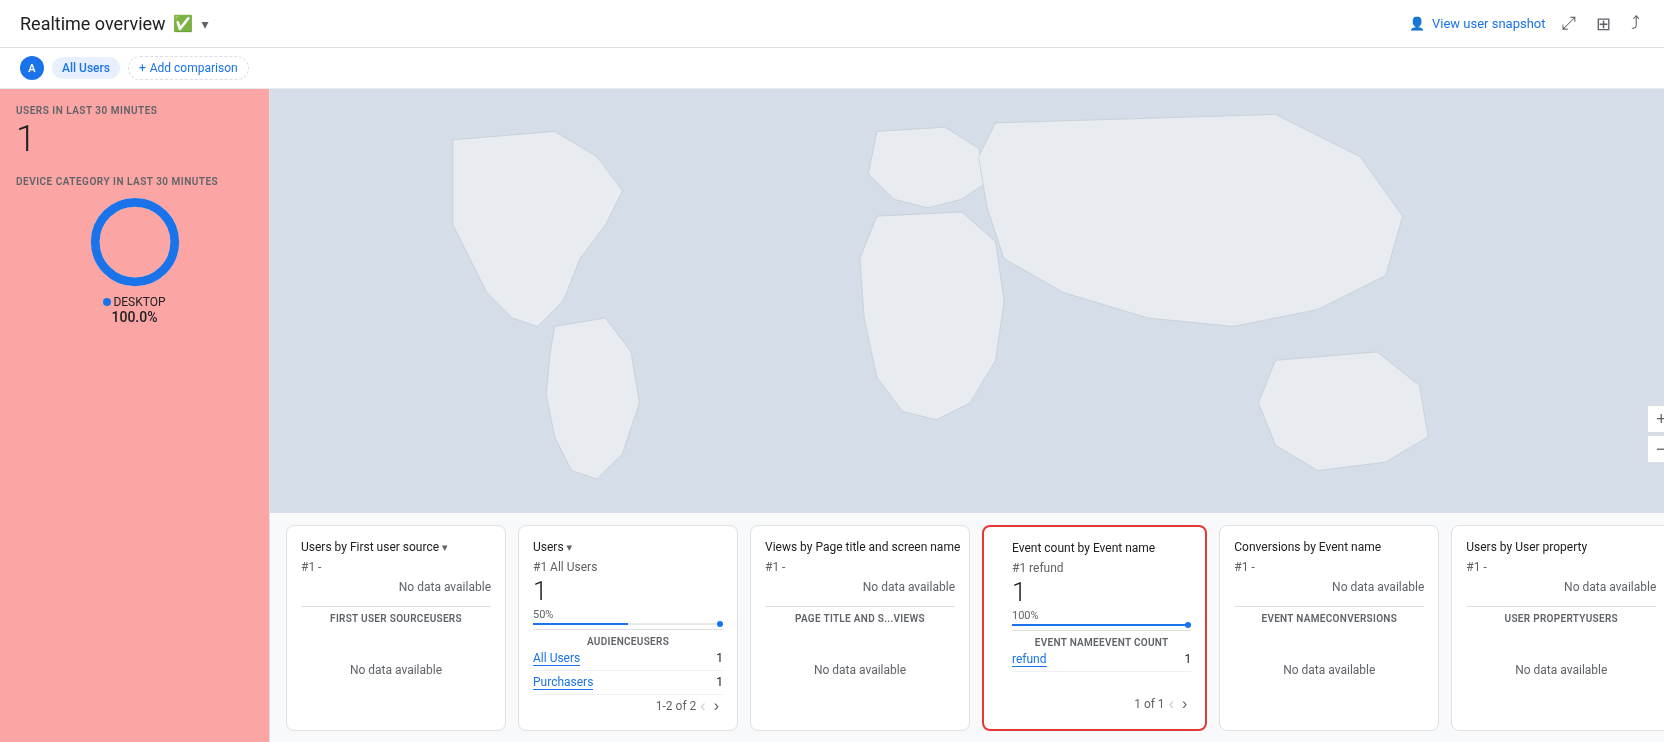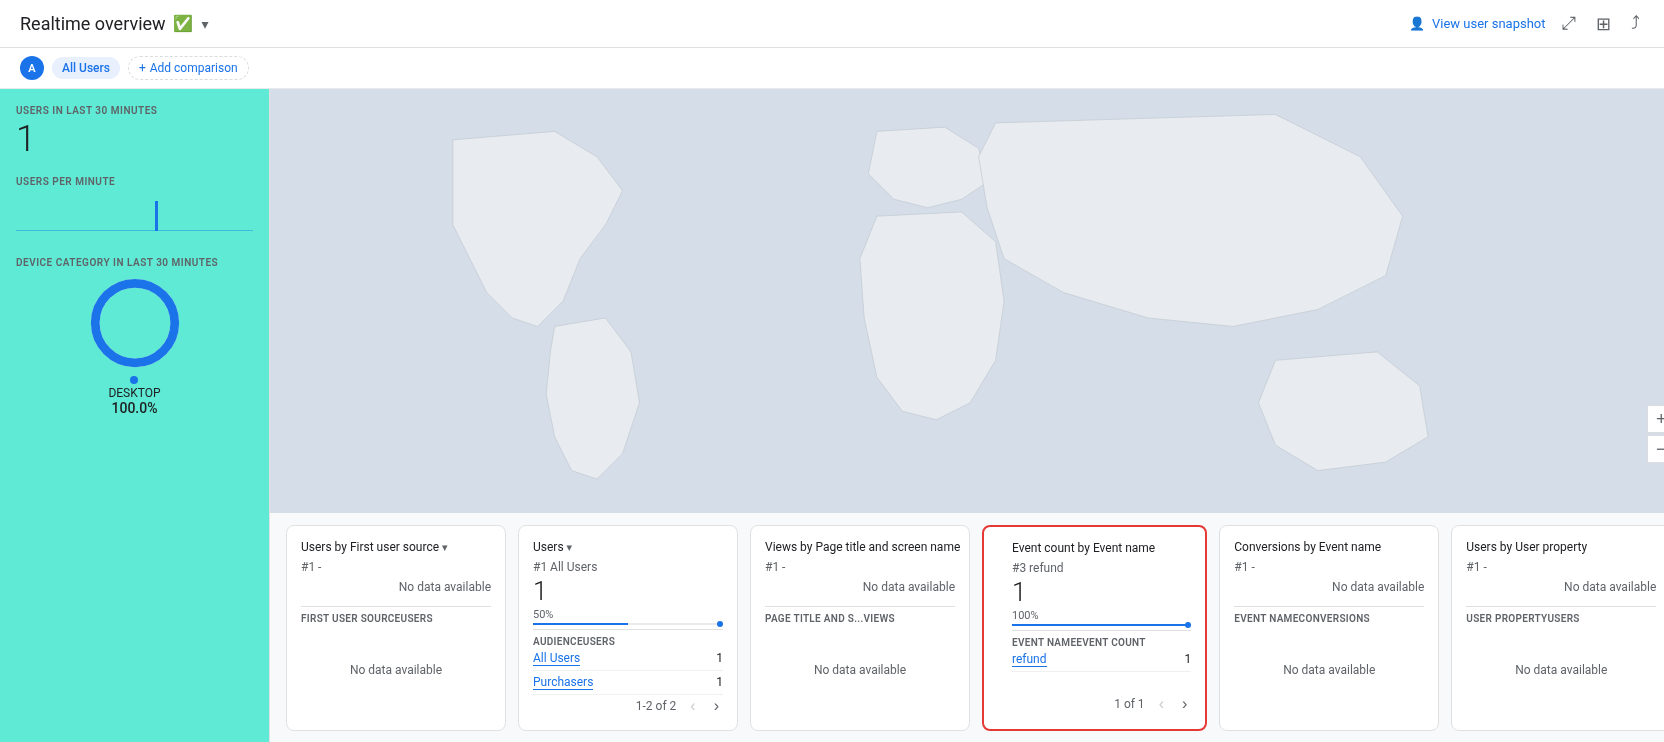--- a/index.html
+++ b/index.html
@@ -103,21 +103,21 @@
 
     
     .main {
       display: flex;
       height: calc(742px - 48px - 40px);
     }
 
     
     .left-panel {
       width: 270px;
-      background: #5eead4;
+      background: #fca5a5;
       border-right: 1px solid #e0e0e0;
       padding: 16px;
       flex-shrink: 0;
       overflow: hidden;
     }
     .stat-section { margin-bottom: 16px; }
     .stat-label {
       font-size: 10px;
       font-weight: 600;
       color: #5f6368;
@@ -172,21 +172,20 @@
     .donut {
       width: 90px;
       height: 90px;
     }
     .donut-legend {
       display: flex;
       align-items: center;
       gap: 2px;
       margin-top: 8px;
       font-size: 12px;
-      flex-direction: column;
     }
     .donut-dot {
       width: 8px;
       height: 8px;
       border-radius: 50%;
       background: #1a73e8;
     }
     .donut-pct {
       font-size: 14px;
       font-weight: 500;
@@ -303,21 +302,21 @@
       top: -2px;
     }
     .no-data {
       font-size: 12px;
       color: #5f6368;
       text-align: right;
       margin: 4px 0 8px;
     }
     .table-header {
       display: flex;
-      justify-content: flex-start;
+      justify-content: center;
       border-top: 1px solid #e0e0e0;
       padding-top: 6px;
       margin-top: 4px;
     }
     .table-header-cell {
       font-size: 10px;
       font-weight: 600;
       color: #5f6368;
       letter-spacing: 0.3px;
       text-transform: uppercase;
@@ -344,21 +343,21 @@
       flex: 1;
       display: flex;
       align-items: center;
       justify-content: center;
     }
     .pagination {
       display: flex;
       align-items: center;
       justify-content: flex-end;
       margin-top: auto;
-      gap: 10px;
+      gap: 0;
       font-size: 12px;
       color: #5f6368;
     }
     .page-btn {
       background: none;
       border: none;
       cursor: pointer;
       font-size: 16px;
       color: #5f6368;
       padding: 2px 4px;
@@ -399,27 +398,20 @@
     <span>Add comparison</span>
   </button>
 </div>
 
 <div class="main">
 
   <div class="left-panel">
     <div class="stat-section">
       <div class="stat-label">USERS IN LAST 30 MINUTES</div>
       <div class="stat-value">1</div>
-    </div>
-    <div class="stat-section">
-      <div class="stat-sublabel">USERS PER MINUTE</div>
-      <div class="sparkline">
-        <div class="sparkline-line"></div>
-        <div class="sparkline-bar"></div>
-      </div>
     </div>
     <div class="device-section">
       <div class="stat-sublabel">DEVICE CATEGORY IN LAST 30 MINUTES</div>
       <div class="donut-container">
         <svg class="donut" viewBox="0 0 36 36">
           <circle cx="18" cy="18" r="15.9" fill="none" stroke="#e8eaed" stroke-width="3.5"></circle>
           <circle cx="18" cy="18" r="15.9" fill="none" stroke="#1a73e8" stroke-width="3.5" stroke-dasharray="100 0" stroke-dashoffset="25" transform="rotate(-90 18 18)"></circle>
         </svg>
         <div class="donut-legend">
           <div class="donut-dot"></div>
@@ -510,21 +502,21 @@
     <span class="table-header-cell">PAGE TITLE AND S...</span>
     <span class="table-header-cell">VIEWS</span>
   </div>
           <div class="card-no-data-center">No data available</div>
         </div>
         <div class="card highlighted">
           <div class="card-title">
     <span>Event count by Event name</span>
     
   </div>
-          <div class="card-rank">#3  refund</div>
+          <div class="card-rank">#1  refund</div>
           <div class="card-main-value">1</div>
           <div class="card-pct">100%</div>
           <div class="card-bar-row">
       <div class="card-bar-track">
         <div class="card-bar-fill" style="width:100%"></div>
         <div class="card-bar-dot"></div>
       </div>
     </div>
           <div class="table-header">
     <span class="table-header-cell">EVENT NAME</span>

